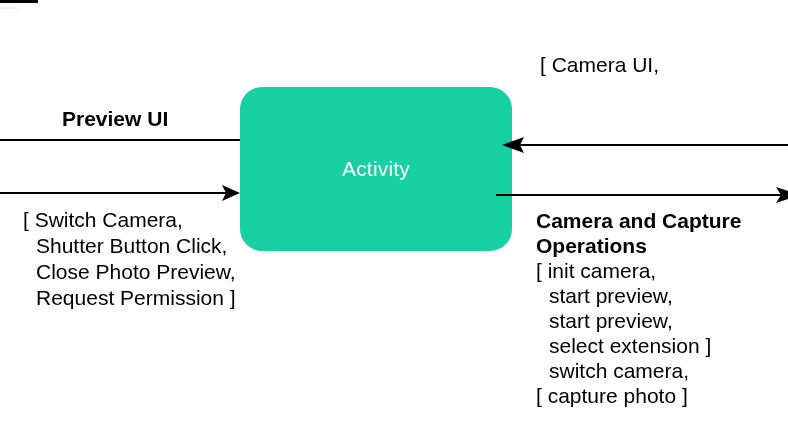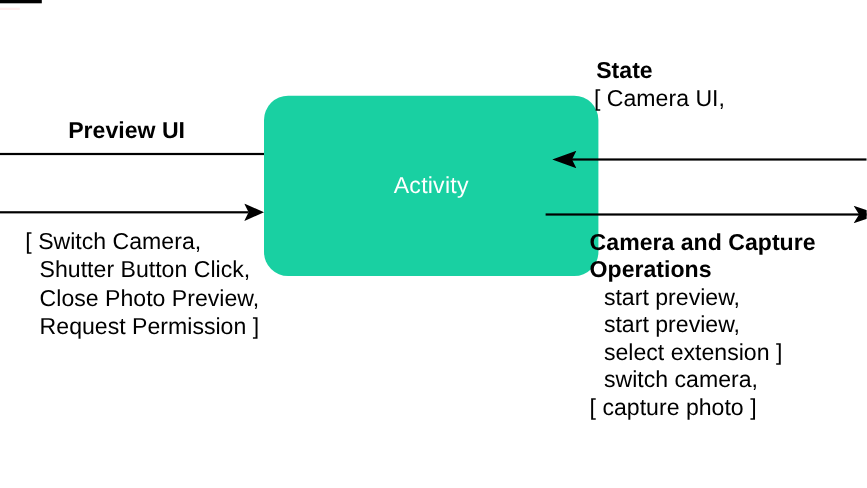--- a/index.html
+++ b/index.html
@@ -16,21 +16,21 @@
     position: absolute; left: 0; top: 0;
     width: 38px; height: 3px; background: #000000;
   }
   .frag-pink {
     position: absolute; left: 0; top: 7px;
     width: 18px; height: 2px; background: #ffecec;
   }
   .node {
     position: absolute;
     left: 240px; top: 87px;
-    width: 304px; height: 164px;
+    width: 272px; height: 164px;
     background: #19D0A2;
     border-radius: 22px;
     display: flex; align-items: center; justify-content: center;
   }
   .node-label {
     color: #ffffff;
     font-size: 21px;
     letter-spacing: 0.2px;
   }
   .line {
@@ -73,31 +73,31 @@
     <div class="indent">Shutter Button Click,</div>
     <div class="indent">Close Photo Preview,</div>
     <div class="indent">Request Permission ]</div>
   </div>
 
   <div class="line" style="left:518px; top:144px; width:270px;"></div>
   <svg class="arrowhead" style="left:502px; top:137px;" width="22" height="16">
     <polygon points="22,0 0,8 22,16 18,8" fill="#000000"></polygon>
   </svg>
   <div class="label-block lh25" style="left:540px; top:52px;">
-    <div class="bold" style="padding-left:2px;">State</div>
     <div>[ Camera UI,</div>
   </div>
 
   <div class="line" style="left:496px; top:194px; width:292px;"></div>
   <svg class="arrowhead" style="left:776px; top:187px;" width="24" height="16">
     <polygon points="0,0 24,8 0,16 5,8" fill="#000000"></polygon>
   </svg>
   <div class="label-block lh25" style="left:536px; top:208px;">
     <div class="bold">Camera and Capture</div>
     <div class="bold">Operations</div>
+    <div>[ init camera,</div>
     <div class="indent">start preview,</div>
     <div class="indent">start preview,</div>
     <div class="indent">select extension ]</div>
     <div class="indent">switch camera,</div>
     <div>[ capture photo ]</div>
   </div>
 
 </div>
 
 </body></html>

